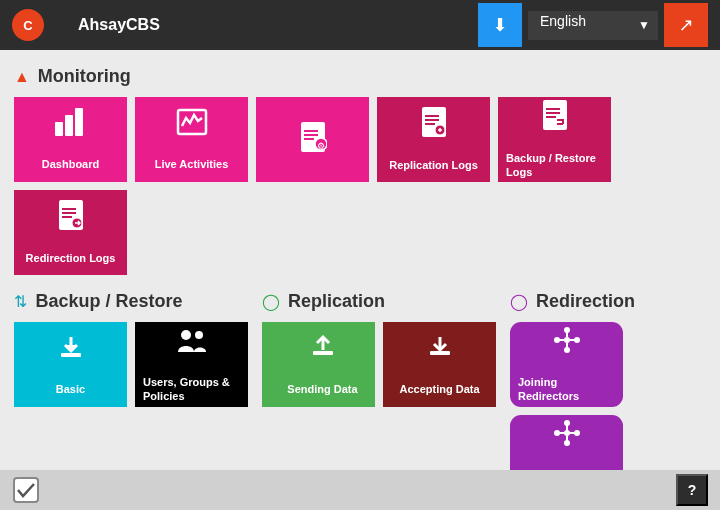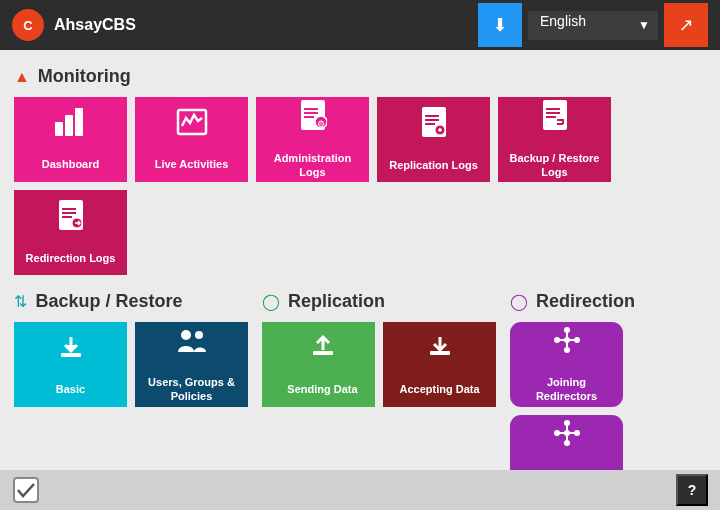--- a/index.html
+++ b/index.html
@@ -34,20 +34,21 @@
       align-items: center;
       justify-content: center;
       color: white;
       font-weight: bold;
       font-size: 13px;
     }
     .app-title {
       color: white;
       font-size: 16px;
       font-weight: bold;
+      margin-left: 24px;
     }
     .header-right {
       display: flex;
       align-items: center;
       gap: 6px;
     }
     .header-btn {
       background: #e8421c;
       border: none;
       color: white;
@@ -138,30 +139,30 @@
     }
 
     .tile-icon {
       font-size: 28px;
       line-height: 1;
     }
     .tile-label {
       font-size: 11px;
       font-weight: bold;
       line-height: 1.2;
-      text-align: center;
+      text-align: left;
       margin-top: 11px;
     }
 
     
     .tile-pink { background: #e91e8c; }
     .tile-magenta { background: #c2185b; }
     .tile-purple { background: #9c27b0; border-radius: 11px; }
     .tile-cyan { background: #00bcd4; }
-    .tile-blue-light { background: #0c4a6e; }
+    .tile-blue-light { background: #000000; }
     .tile-green { background: #4caf50; padding-left: 16px; }
     .tile-green-dark { background: #7f1d1d; }
 
     
     .footer {
       background: #d0d0d0;
       height: 40px;
       display: flex;
       align-items: center;
       justify-content: space-between;
@@ -246,21 +247,20 @@
       <span class="tile-icon">
         <svg width="28" height="30" viewBox="0 0 28 30" fill="white">
           <rect x="2" y="0" width="24" height="30" rx="2"></rect>
           <rect x="5" y="8" width="14" height="2" fill="#e91e8c"></rect>
           <rect x="5" y="12" width="14" height="2" fill="#e91e8c"></rect>
           <rect x="5" y="16" width="10" height="2" fill="#e91e8c"></rect>
           <circle cx="22" cy="22" r="6" fill="#e91e8c" stroke="white" stroke-width="1.5"></circle>
           <text x="22" y="27" text-anchor="middle" font-size="9" fill="white">⚙</text>
         </svg>
       </span>
-      <span class="tile-label">Administration Logs</span>
     </button>
 
     <button class="tile tile-magenta">
       <span class="tile-icon">
         <svg width="28" height="30" viewBox="0 0 28 30" fill="white">
           <rect x="2" y="0" width="24" height="30" rx="2"></rect>
           <rect x="5" y="8" width="14" height="2" fill="#c2185b"></rect>
           <rect x="5" y="12" width="14" height="2" fill="#c2185b"></rect>
           <rect x="5" y="16" width="10" height="2" fill="#c2185b"></rect>
           <circle cx="20" cy="23" r="5" fill="#c2185b" stroke="white" stroke-width="1"></circle>

